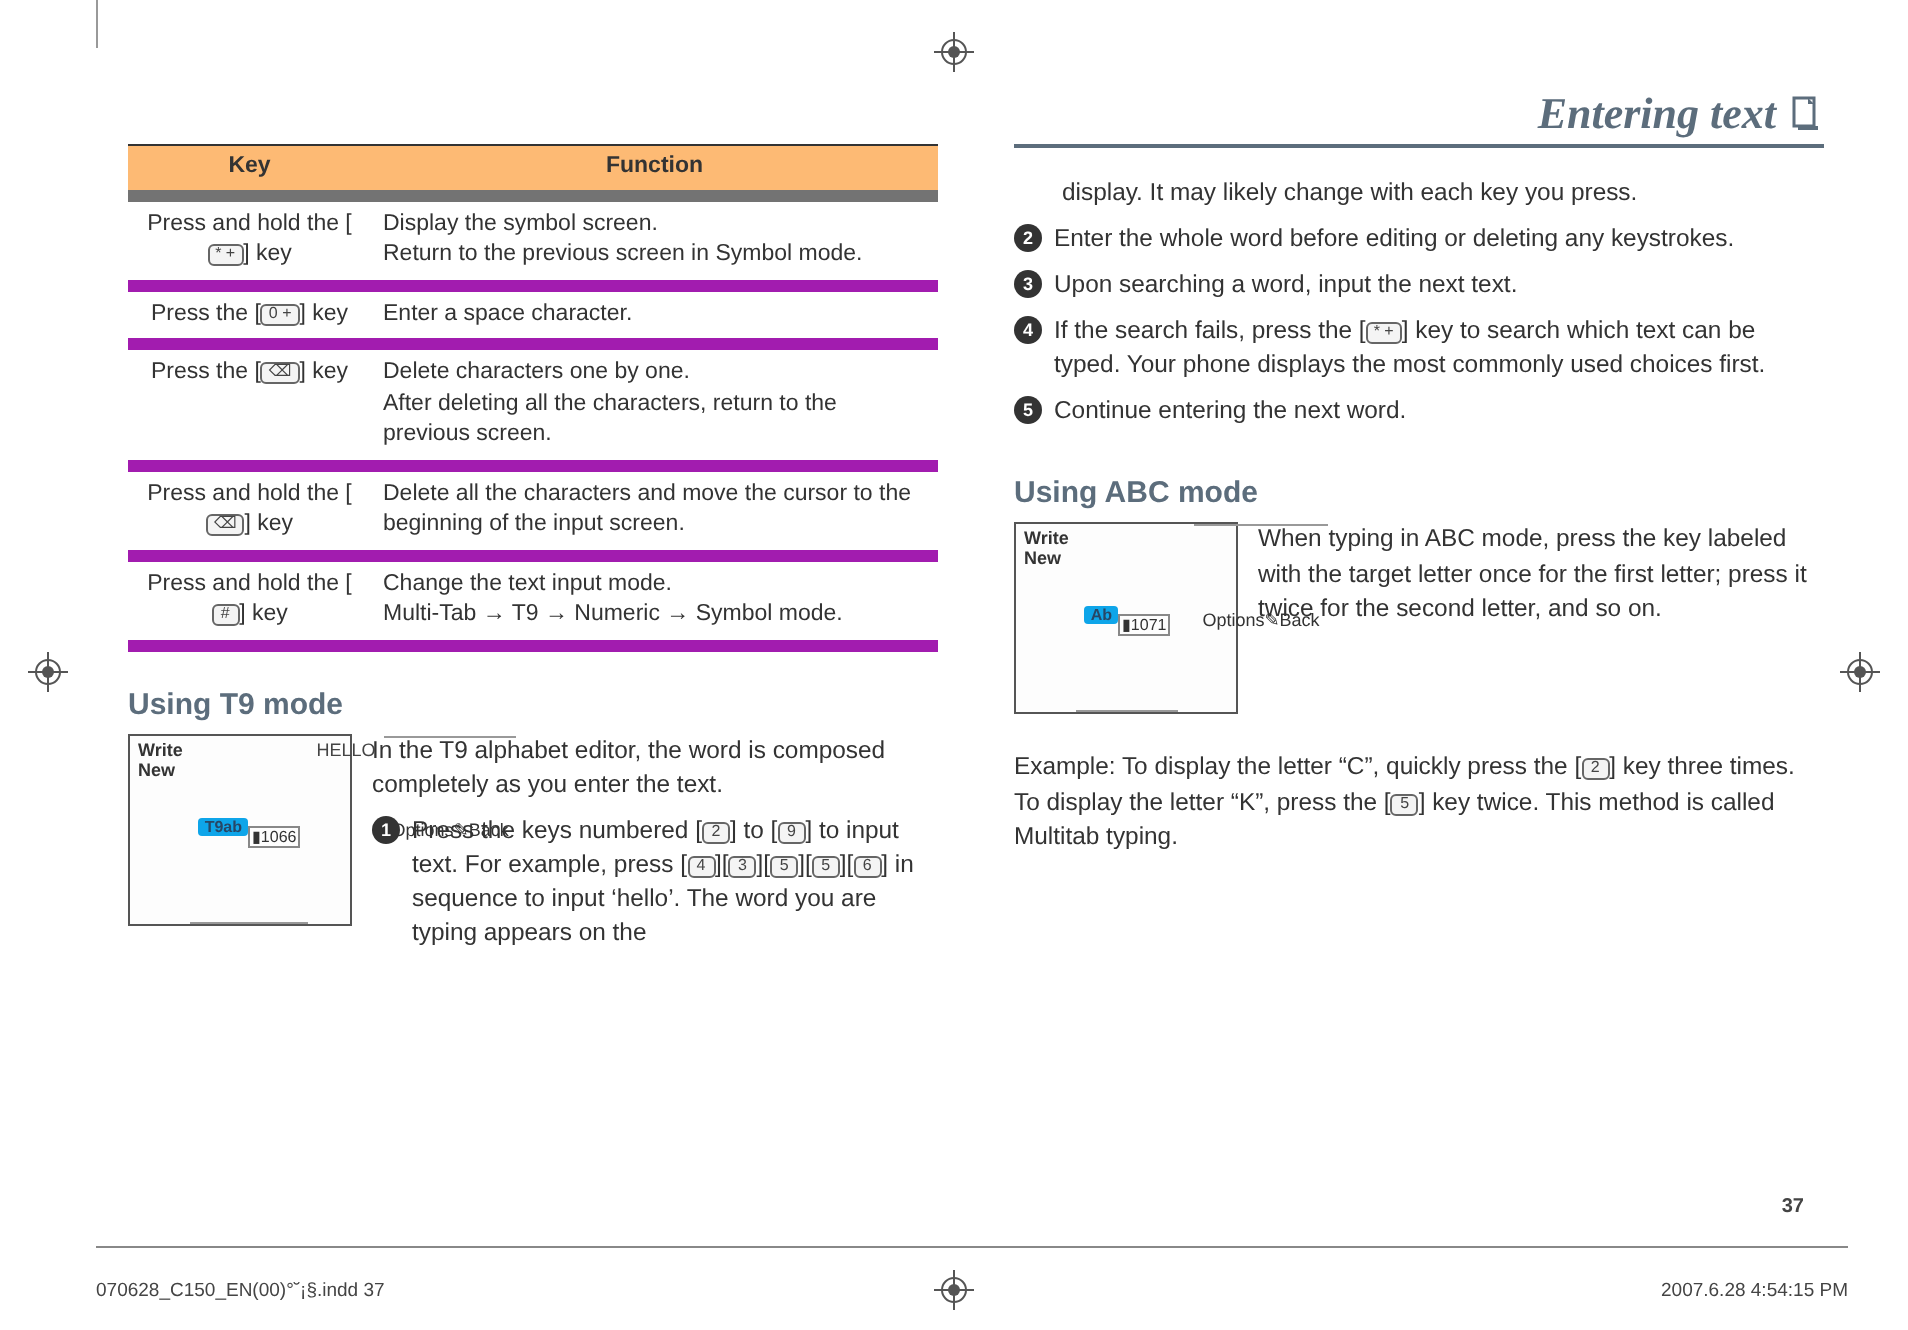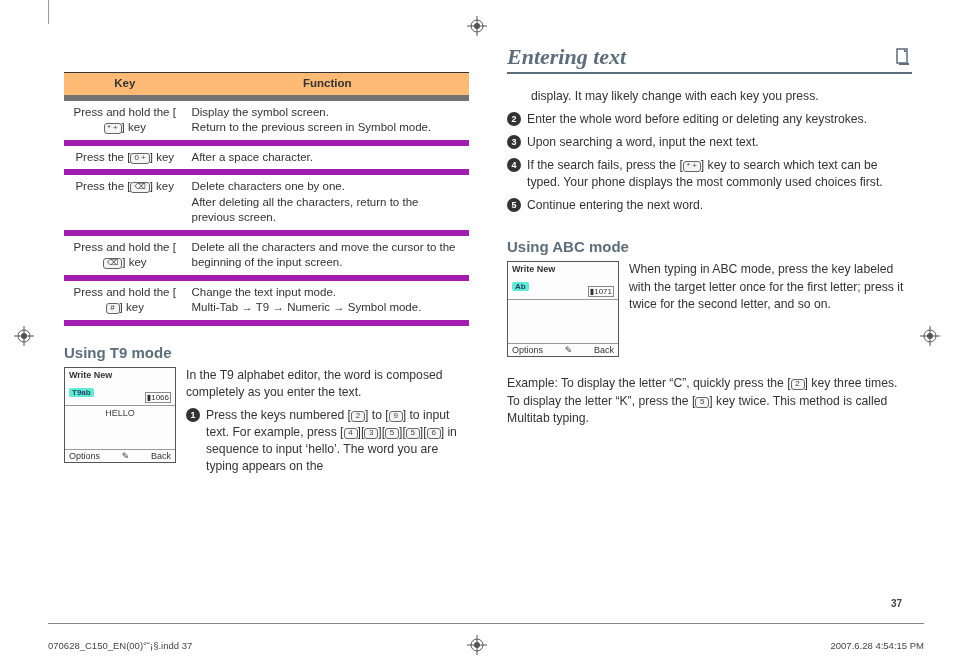--- a/index.html
+++ b/index.html
@@ -23,21 +23,21 @@
   
   .page {
     position: absolute;
     left: 64px; right: 42px; top: 44px; bottom: 52px;
     display: flex;
     gap: 38px;
   }
   .col { flex: 1 1 0; display: flex; flex-direction: column; }
   
   .chapter-bar {
-    display:flex; justify-content:space-between; align-items:center;
+    display:flex; justify-content:flex-end; align-items:center;
     gap:6px;
     border-bottom: 2px solid #5c6d7c;
     padding-bottom: 2px;
     margin-bottom: 14px;
   }
   .chapter-title {
     font-family: Georgia, 'Times New Roman', serif;
     font-style: italic;
     font-weight: bold;
     font-size: 22px;
@@ -59,26 +59,26 @@
     font-size: 15px;
     color: #5c6d7c;
     margin: 18px 0 6px 0;
   }
   .flow-with-screen { display:flex; gap:10px; align-items:flex-start; }
   .phone-screen {
     width: 112px; height: 96px;
     border: 1px solid #555;
     background: #fdfdfd;
     font-size: 9px;
-    display:flex; flex-direction:column;
+    display:flex; flex-direction:row;
     flex: 0 0 auto;
   }
   .phone-screen .ps-title { font-weight:bold; padding:2px 4px; }
   .phone-screen .ps-status { display:flex; justify-content:space-between; align-items:center; padding:0 4px 2px 4px; border-bottom:1px solid #999;}
-  .phone-screen .ps-status .mode-badge { background:#5eead4; color:#274766; font-weight:bold; border-radius:2px; padding:0 3px; font-size:8px;}
+  .phone-screen .ps-status .mode-badge { background:#0ea5e9; color:#274766; font-weight:bold; border-radius:2px; padding:0 3px; font-size:8px;}
   .phone-screen .ps-status .batt { font-size:8px; border:1px solid #888; padding:0 1px;margin-top:10px;}
   .phone-screen .ps-body { flex:1; padding:2px 4px; color:#444;text-align:center; }
   .phone-screen .ps-soft { display:flex; justify-content:space-between; align-items:center; border-top:1px solid #999; padding:1px 4px;}
   .phone-screen .ps-soft .pencil { font-size:9px; }
 
   .body-text { font-size: 12.2px; line-height: 1.4; color:#333; }
   ol.enum { list-style:none; padding:0; margin:0; }
   ol.enum li { display:flex; gap:6px; margin-bottom:6px; }
   ol.enum li .bnum { flex:0 0 auto; width:14px; height:14px; border-radius:50%; background:#333; color:#fff; font-size:9px; font-weight:bold; display:flex; align-items:center; justify-content:center; margin-top:1px;}
   ol.enum li .txt { flex:1; }
@@ -129,21 +129,21 @@
         </tr>
       </thead>
       <tbody>
         <tr>
           <td><span>Press and hold the [</span><span class="key-glyph">* +</span><span>] key</span></td>
           <td style="white-space:pre-line">Display the symbol screen.
 Return to the previous screen in Symbol mode.</td>
         </tr>
         <tr>
           <td><span>Press the [</span><span class="key-glyph">0 +</span><span>] key</span></td>
-          <td style="white-space:pre-line">After a space character.</td>
+          <td style="white-space:pre-line">Enter a space character.</td>
         </tr>
         <tr>
           <td><span>Press the [</span><span class="key-glyph">⌫</span><span>] key</span></td>
           <td style="white-space:pre-line">Delete characters one by one.
 After deleting all the characters, return to the previous screen.</td>
         </tr>
         <tr>
           <td><span>Press and hold the [</span><span class="key-glyph">⌫</span><span>] key</span></td>
           <td style="white-space:pre-line">Delete all the characters and move the cursor to the beginning of the input screen.</td>
         </tr>

